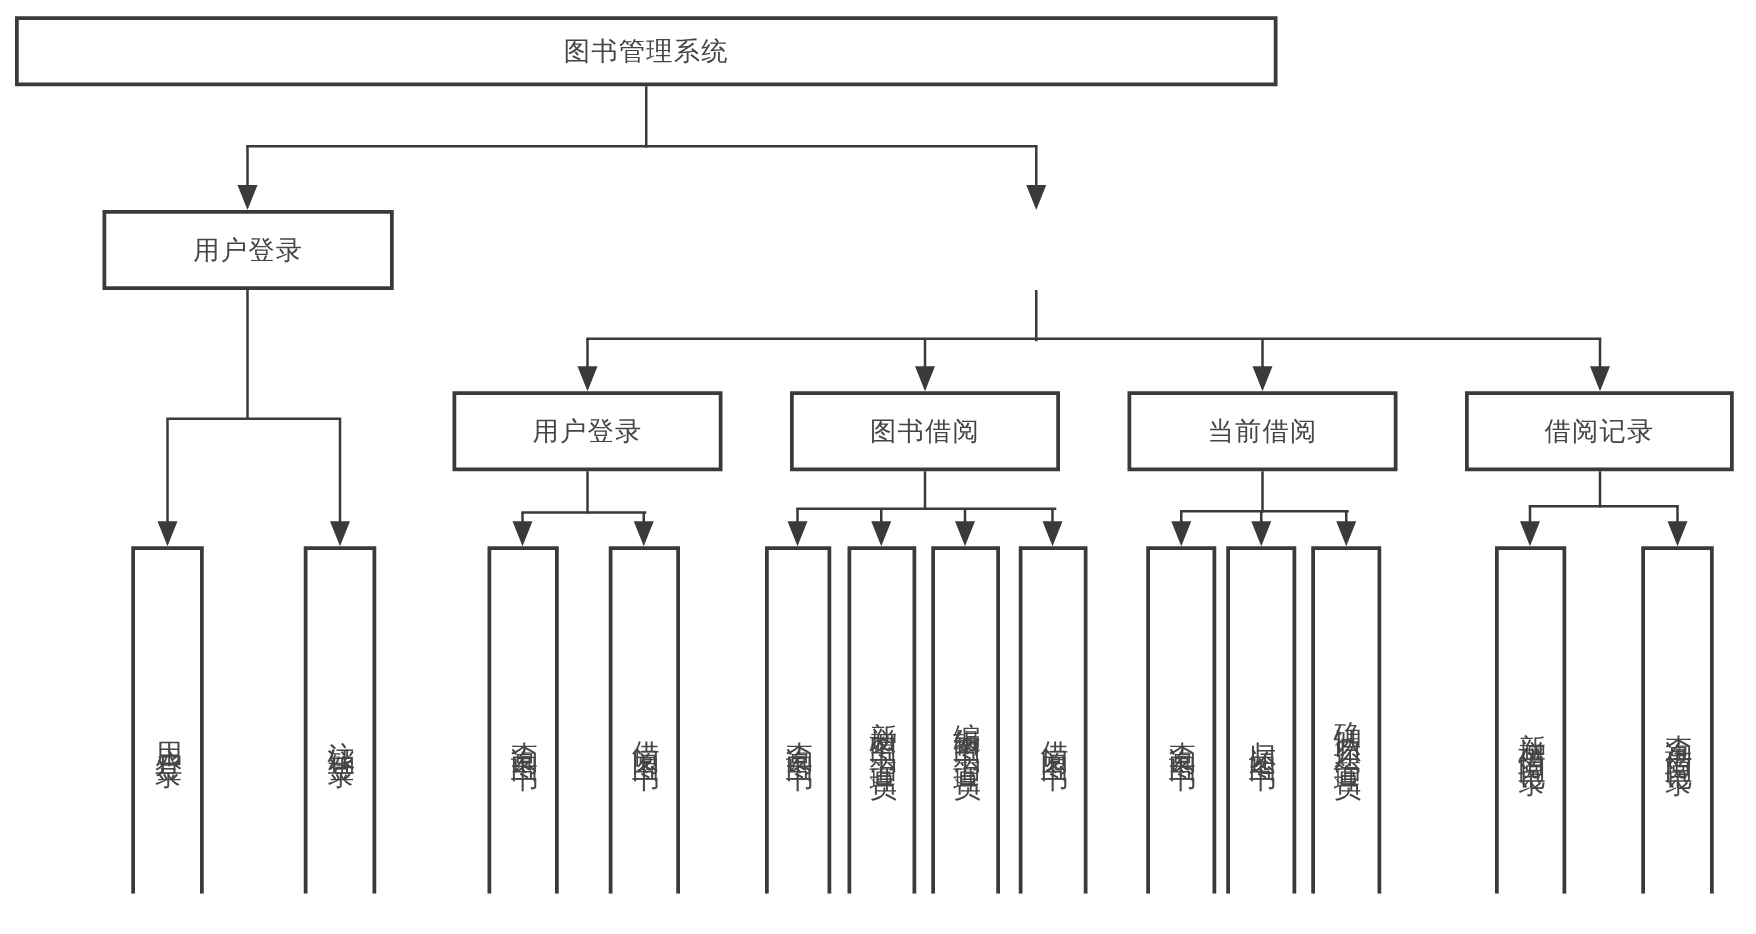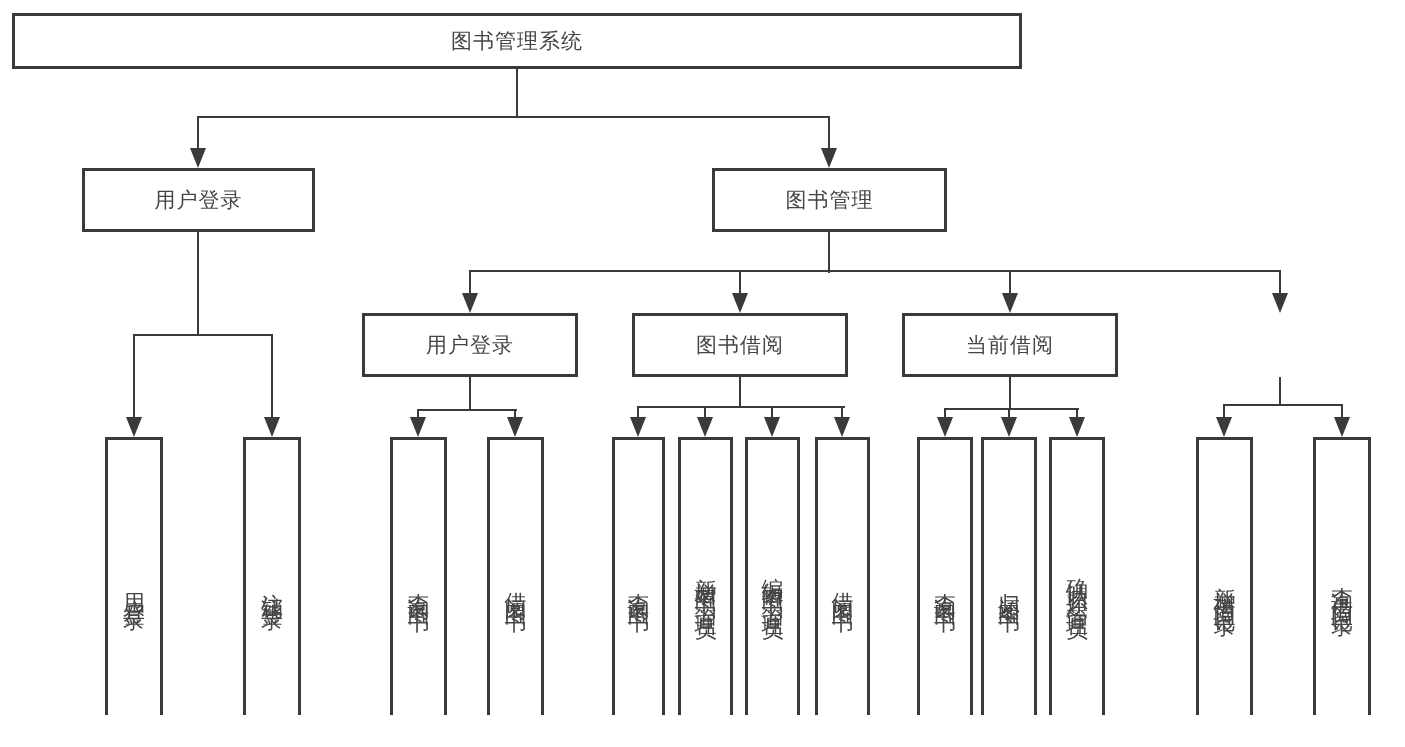--- a/index.html
+++ b/index.html
@@ -78,23 +78,20 @@
       <i class="head"></i>
     </div>
   <div class="arrow" style="left:821px;top:117px;height:51px">
       <i class="shaft"></i>
       <i class="head"></i>
     </div>
 
   <div class="node" style="left:82px;top:168px;width:233px;height:64px">
     <span class="lbl">用户登录</span>
   </div>
-  <div class="node" style="left:712px;top:168px;width:235px;height:64px">
-    <span class="lbl">图书管理</span>
-  </div>
 
   <div class="vline" style="left:196.75px;top:232px;height:104px"></div>
   <div class="hline" style="left:132.75px;top:333.75px;width:140.5px"></div>
   <div class="arrow" style="left:126px;top:336px;height:101px">
       <i class="shaft"></i>
       <i class="head"></i>
     </div>
   <div class="arrow" style="left:264px;top:336px;height:101px">
       <i class="shaft"></i>
       <i class="head"></i>
@@ -121,20 +118,23 @@
 
   <div class="node" style="left:362px;top:313px;width:216px;height:64px">
     <span class="lbl">用户登录</span>
   </div>
   <div class="node" style="left:632px;top:313px;width:216px;height:64px">
     <span class="lbl">图书借阅</span>
   </div>
   <div class="node" style="left:902px;top:313px;width:216px;height:64px">
     <span class="lbl">当前借阅</span>
   </div>
+  <div class="node" style="left:1172px;top:313px;width:215px;height:64px">
+    <span class="lbl">借阅记录</span>
+  </div>
 
   <div class="vline" style="left:468.75px;top:377px;height:34px"></div>
   <div class="hline" style="left:416.75px;top:408.75px;width:100.5px"></div>
   <div class="arrow" style="left:410px;top:410px;height:27px">
       <i class="shaft"></i>
       <i class="head"></i>
     </div>
   <div class="arrow" style="left:507px;top:410px;height:27px">
       <i class="shaft"></i>
       <i class="head"></i>

